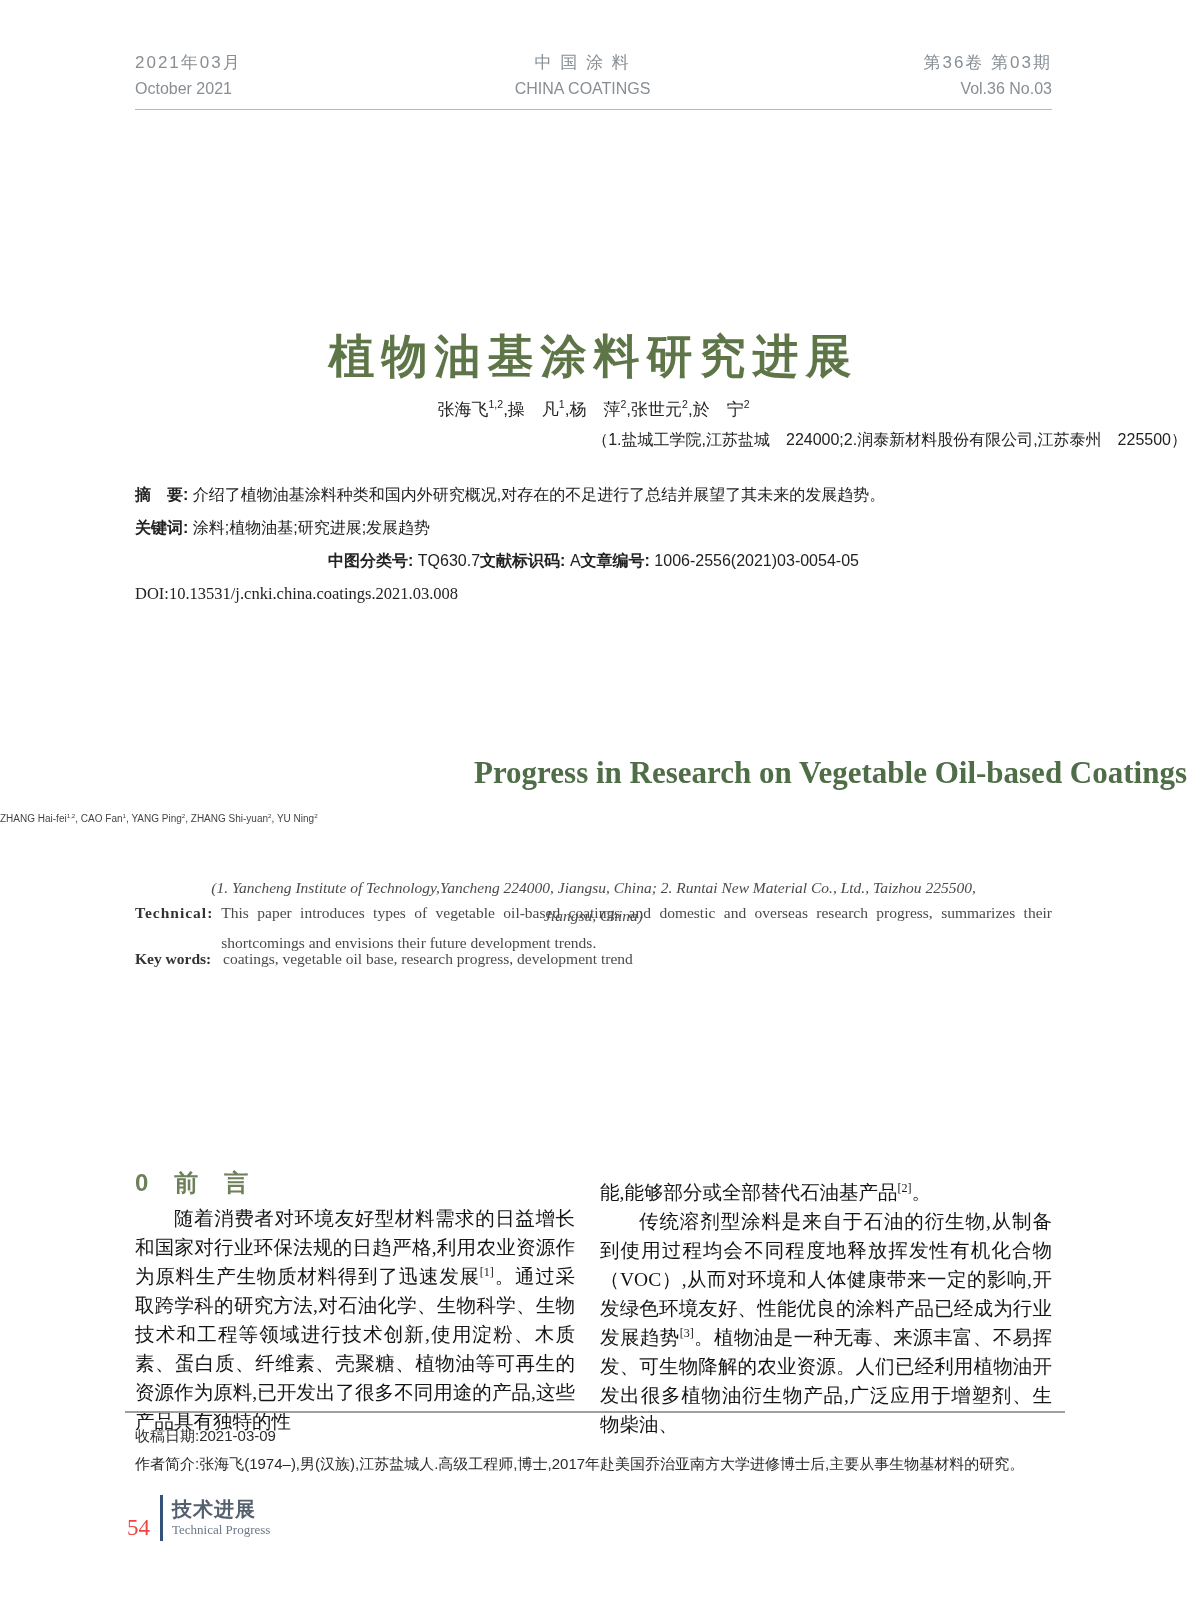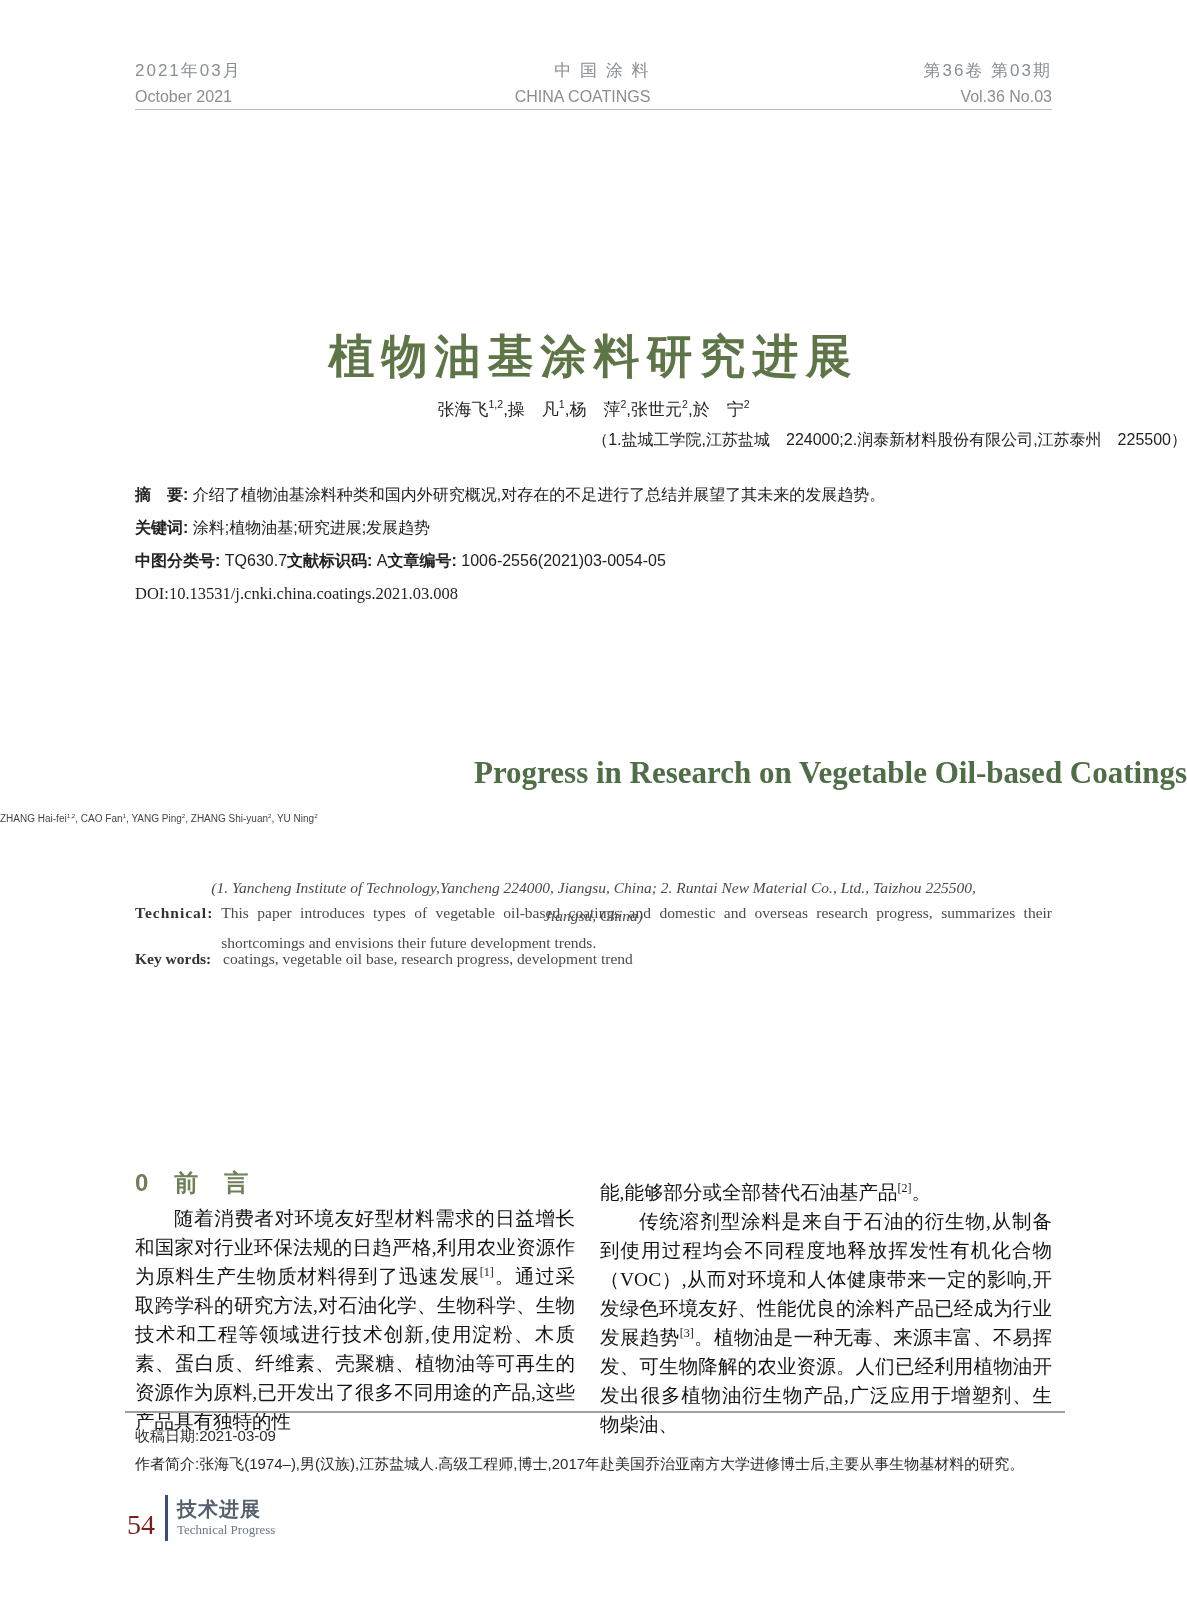--- a/index.html
+++ b/index.html
@@ -14,23 +14,23 @@
   }
   sup{font-size:0.62em;vertical-align:super;line-height:0;}
 
   
   .jheader{
     position:absolute;top:50px;left:135px;width:917px;
     display:flex;justify-content:space-between;
     color:#878e94;font-size:17px;line-height:26px;
   }
   .jheader .col{white-space:nowrap;}
-  .jheader .col.center{text-align:right;}
+  .jheader .col.center{text-align:center;}
   .jheader .col.right{text-align:right;}
-  .jheader .cn{letter-spacing:2px;margin-top:8px;}
+  .jheader .cn{letter-spacing:2px;}
   .jheader .en{font-size:16px;letter-spacing:0;}
   .header-rule{
     position:absolute;top:109px;left:135px;width:917px;height:0;
     border-top:1px solid #b3b9be;
   }
 
   
   .title-cn{
     position:absolute;top:326px;left:0;width:100%;
     text-align:center;
@@ -45,21 +45,21 @@
     position:absolute;top:430px;left:0;width:100%;
     text-align:right;font-size:16px;color:#222;
   }
 
   
   .meta-cn{
     position:absolute;top:478px;left:135px;width:917px;
     font-size:16px;line-height:33px;color:#222;
   }
   .meta-cn .lbl{font-weight:bold;}
-  .meta-row{display:flex;justify-content:flex-start;}
+  .meta-row{display:flex;justify-content:center;}
   .doi-line{font-family:"Liberation Serif",serif;font-size:16.5px;}
 
   
   .title-en{
     position:absolute;top:755px;left:0;width:100%;
     text-align:right;
     font-family:"Liberation Serif",serif;
     font-size:31px;font-weight:bold;color:#4f6d47;
   }
   .authors-en{
@@ -116,21 +116,21 @@
     font-size:15px;line-height:28px;color:#2a2a2a;
   }
 
   
   .pfooter{
     position:absolute;top:1495px;left:127px;
     display:flex;align-items:center;
   }
   .pfooter .pagenum{
     font-family:"Liberation Serif",serif;
-    font-size:28px;color:#7f1d1d;
+    font-size:23px;color:#ef4444;
     margin-right:10px;align-self:flex-end;
   }
   .pfooter .vbar{width:3px;height:46px;background:#33517a;margin-right:9px;}
   .pfooter .colname{display:flex;flex-direction:column;justify-content:center;}
   .pfooter .colname .cn{font-size:20px;font-weight:bold;color:#55606e;letter-spacing:1px;line-height:24px;}
   .pfooter .colname .en{font-family:"Liberation Serif",serif;font-size:13px;color:#6b7886;line-height:18px;}
 </style>
 </head>
 <body>
 

